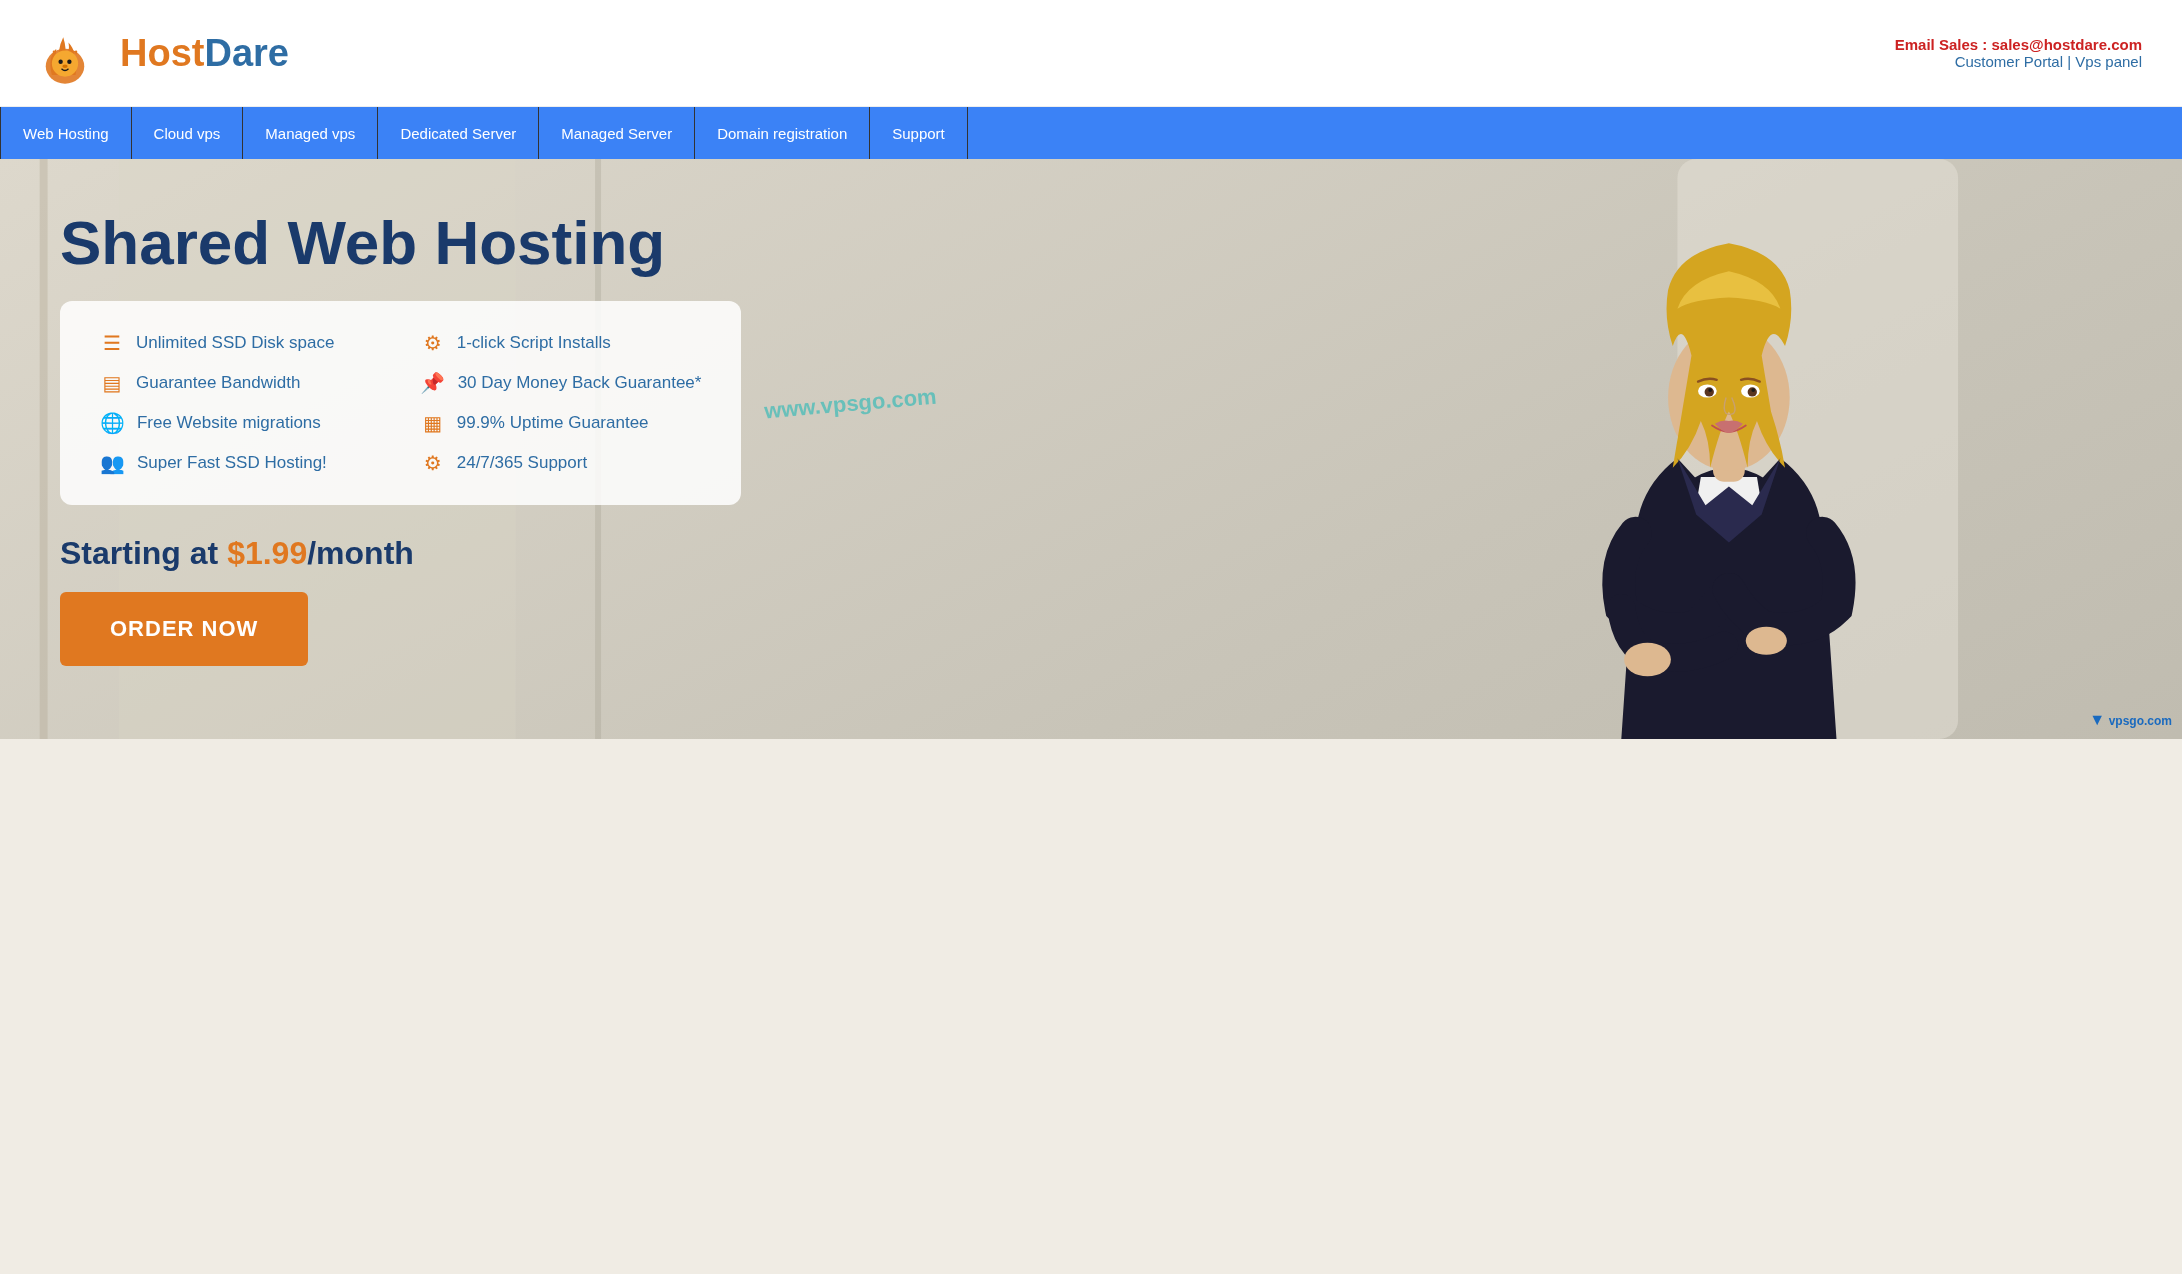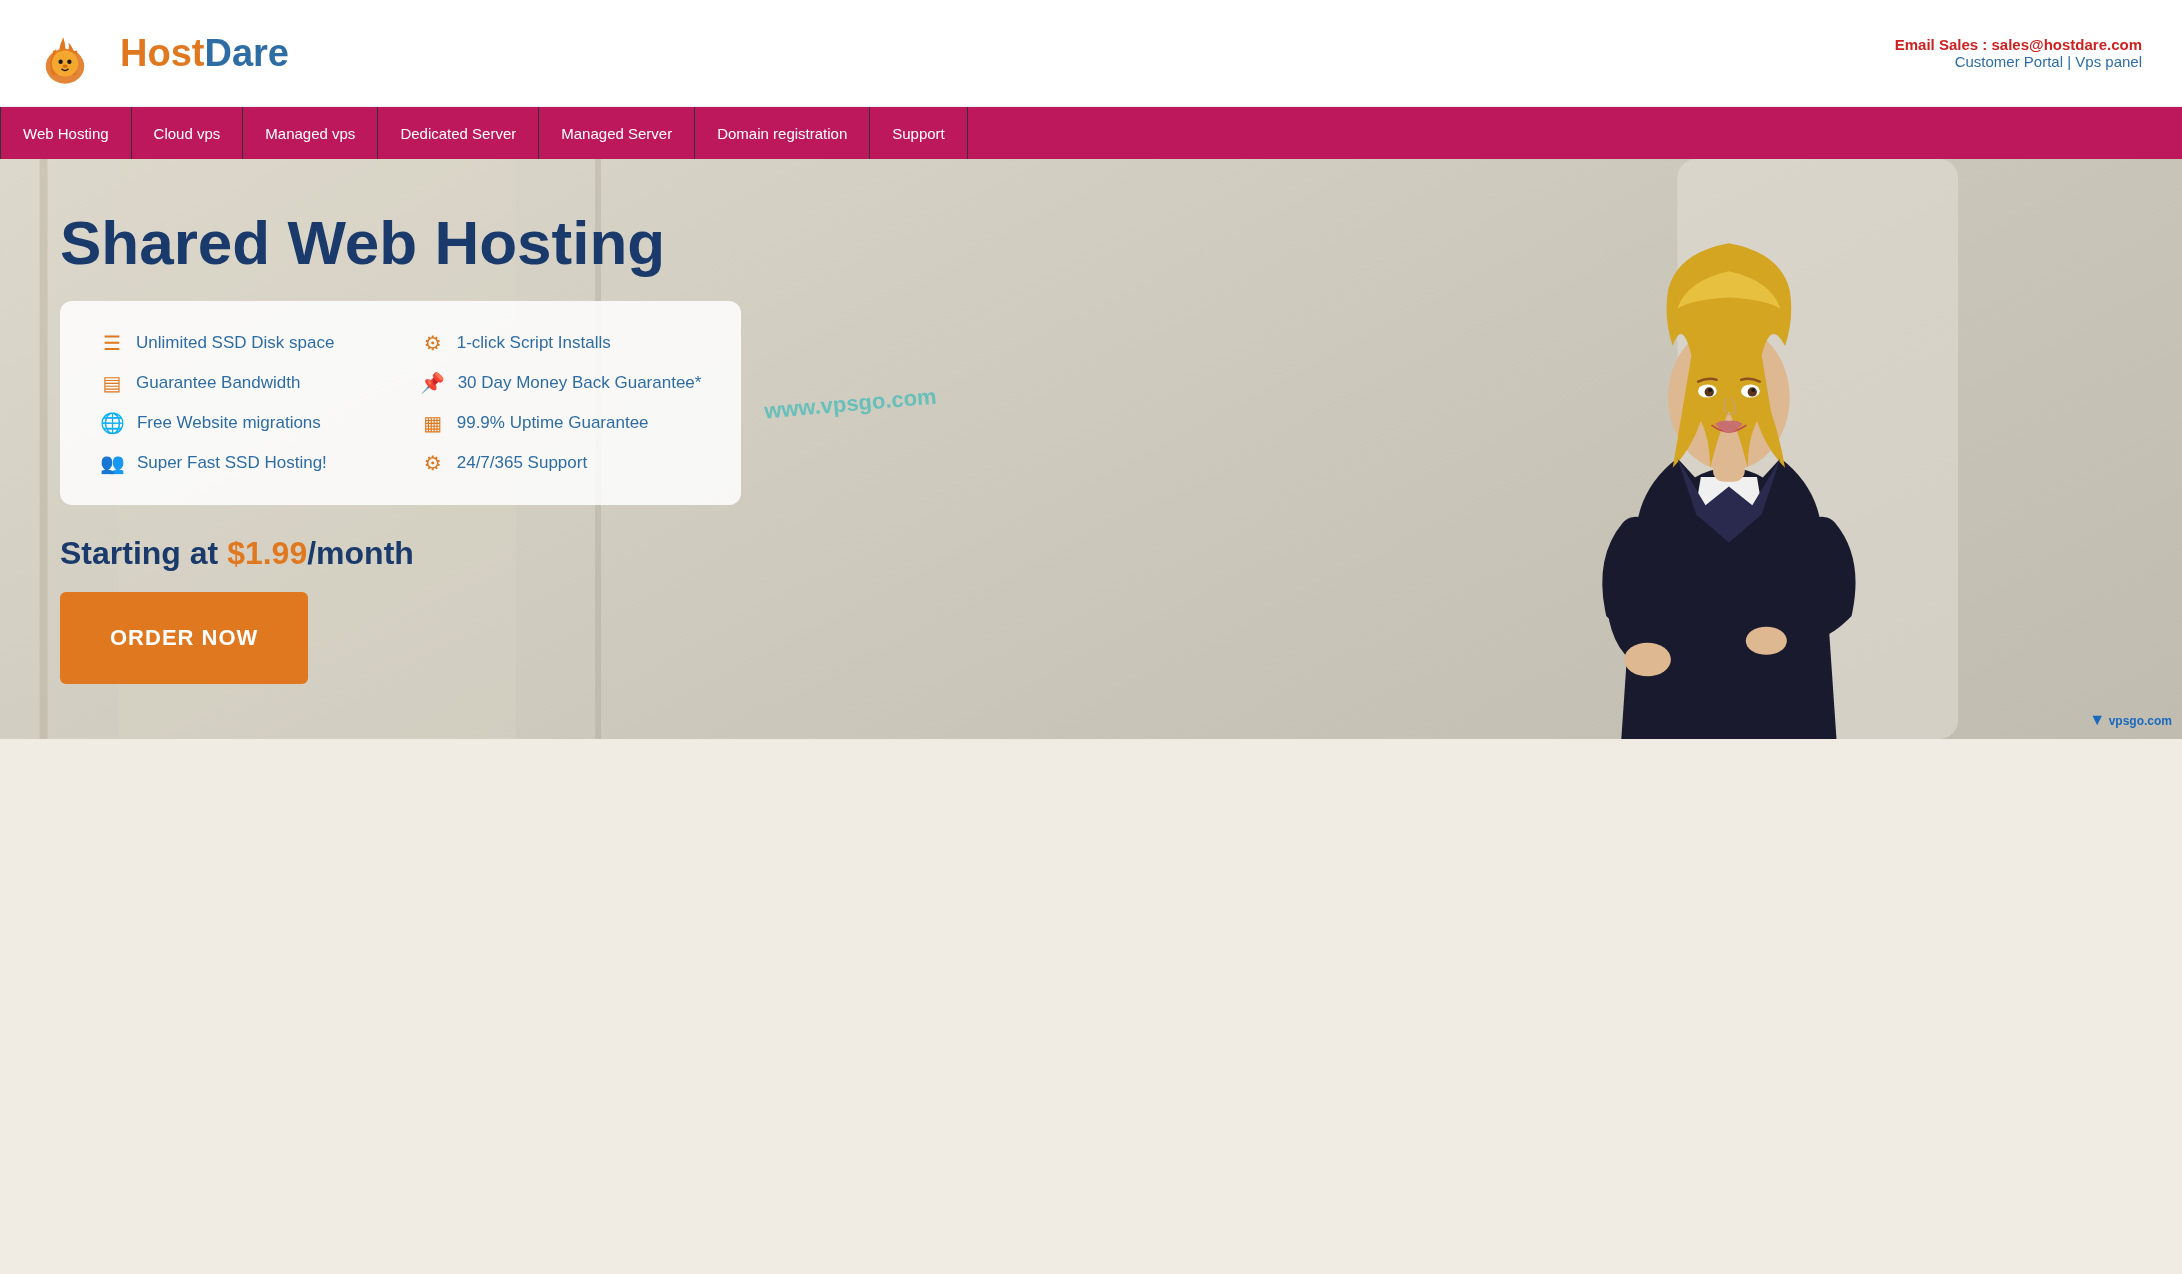--- a/index.html
+++ b/index.html
@@ -39,21 +39,21 @@
       font-weight: bold;
     }
     .header-email span { color: #cc2222; }
     .header-links {
       color: #2e6da4;
     }
     .header-links a { color: #2e6da4; text-decoration: none; }
 
     
     .navbar {
-      background: #be185d;
+      background: #3b82f6;
       display: flex;
       align-items: stretch;
       height: 52px;
     }
     .nav-item {
       color: #fff;
       font-size: 15px;
       padding: 0 22px;
       display: flex;
       align-items: center;
@@ -136,21 +136,21 @@
       color: #e07820;
       font-weight: bold;
     }
 
     
     .order-btn {
       background: #e07820;
       color: #fff;
       font-size: 22px;
       font-weight: 800;
-      padding: 33px 50px;
+      padding: 24px 50px;
       border: none;
       border-radius: 6px;
       cursor: pointer;
       letter-spacing: 1px;
       text-transform: uppercase;
       transition: background 0.2s;
     }
 
     
     .watermark {

